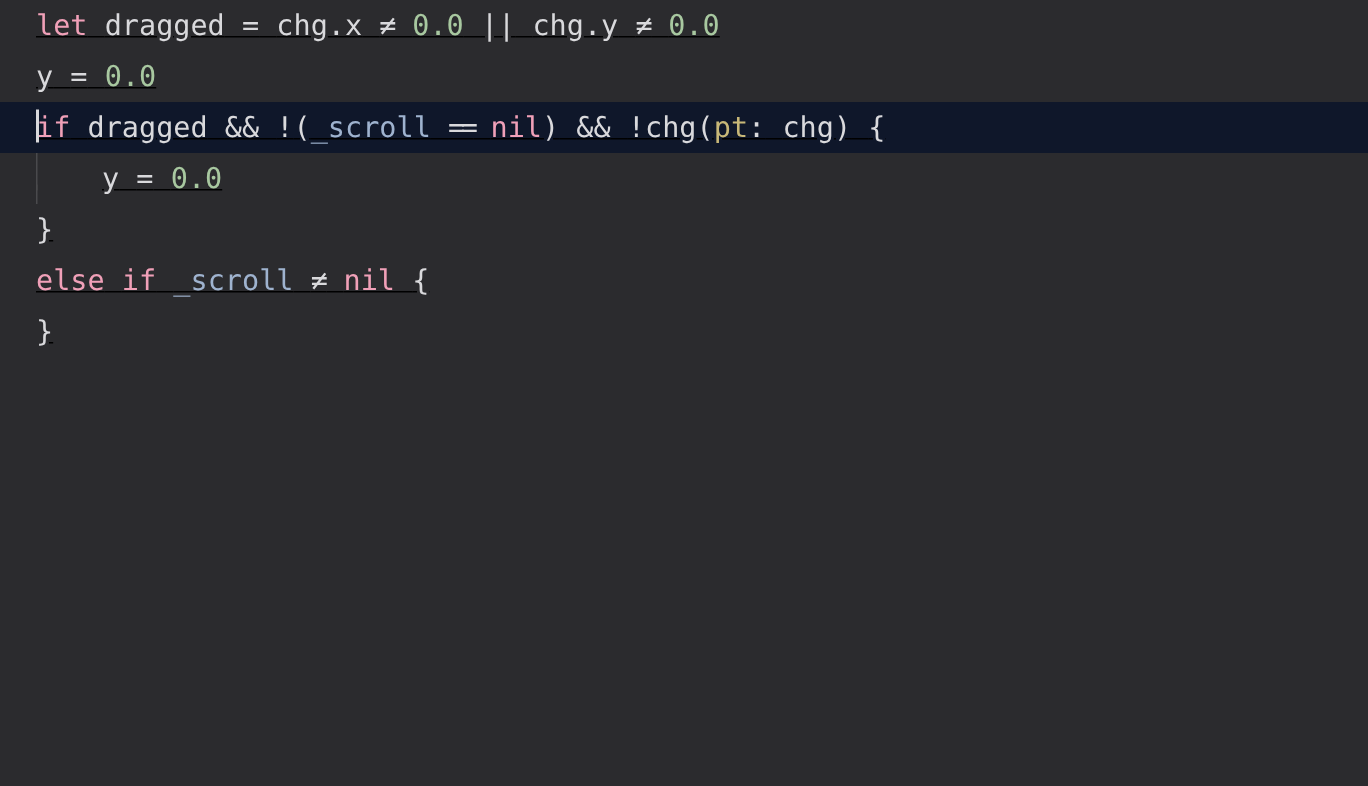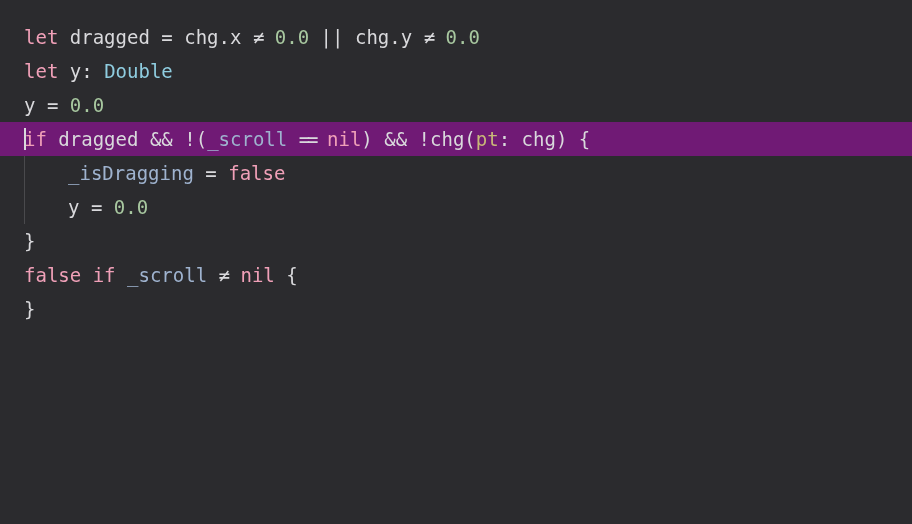--- a/index.html
+++ b/index.html
@@ -6,31 +6,32 @@
   html, body {
     width: 912px;
     height: 524px;
     background: #2b2b2e;
     overflow: hidden;
     font-family: "SF Mono", Menlo, Monaco, Consolas, monospace;
     font-size: 19px;
     line-height: 34px;
   }
   .editor {
-    padding-top: 20px;
+    padding-top: 0;
     position: relative;
+    text-decoration: underline;
   }
   .line {
     padding-left: 24px;
     white-space: pre;
     position: relative;
     height: 34px;
   }
   .line.highlighted {
-    background: #701a75;
+    background: #0f172a;
   }
   .indent {
     display: inline-block;
     width: 44px;
     position: relative;
   }
   .indent::before {
     content: "";
     position: absolute;
     left: 0;
@@ -74,31 +75,29 @@
     letter-spacing: -1px;
   }
 </style>
 </head>
 <body>
 
 <div class="editor">
 
   <div class="line"><span class="kw">let</span><span class="id"> </span><span class="id">dragged</span><span class="id"> </span><span class="op">=</span><span class="id"> </span><span class="id">chg</span><span class="id">.</span><span class="id">x</span><span class="id"> </span><span class="op lig">≠</span><span class="id"> </span><span class="num">0.0</span><span class="id"> </span><span class="op">||</span><span class="id"> </span><span class="id">chg</span><span class="id">.</span><span class="id">y</span><span class="id"> </span><span class="op lig">≠</span><span class="id"> </span><span class="num">0.0</span></div>
 
-  <div class="line"><span class="kw">let</span><span class="id"> </span><span class="id">y</span><span class="id">:</span><span class="id"> </span><span class="typ">Double</span></div>
 
   <div class="line"><span class="id">y</span><span class="id"> </span><span class="op">=</span><span class="id"> </span><span class="num">0.0</span></div>
 
   <div class="line highlighted"><span class="caret"></span><span class="kw">if</span><span class="id"> </span><span class="id">dragged</span><span class="id"> </span><span class="op">&amp;&amp;</span><span class="id"> </span><span class="op">!</span><span class="id">(</span><span class="fld">_scroll</span><span class="id"> </span><span class="op lig" style="letter-spacing:-3px">==</span><span class="id"> </span><span class="boo">nil</span><span class="id">)</span><span class="id"> </span><span class="op">&amp;&amp;</span><span class="id"> </span><span class="op">!</span><span class="id">chg</span><span class="id">(</span><span class="par">pt</span><span class="id">:</span><span class="id"> </span><span class="id">chg</span><span class="id">)</span><span class="id"> </span><span class="id">{</span></div>
 
 
-  <div class="line gutter-bar"><span class="indent"></span><span class="fld">_isDragging</span><span class="id"> </span><span class="op">=</span><span class="id"> </span><span class="boo">false</span></div>
 
   <div class="line gutter-bar"><span class="indent"></span><span class="id">y</span><span class="id"> </span><span class="op">=</span><span class="id"> </span><span class="num">0.0</span></div>
 
   <div class="line"><span class="id">}</span></div>
 
-  <div class="line"><span class="kw">false</span><span class="id"> </span><span class="kw">if</span><span class="id"> </span><span class="fld">_scroll</span><span class="id"> </span><span class="op lig">≠</span><span class="id"> </span><span class="boo">nil</span><span class="id"> </span><span class="id">{</span></div>
+  <div class="line"><span class="kw">else</span><span class="id"> </span><span class="kw">if</span><span class="id"> </span><span class="fld">_scroll</span><span class="id"> </span><span class="op lig">≠</span><span class="id"> </span><span class="boo">nil</span><span class="id"> </span><span class="id">{</span></div>
 
 
   <div class="line"><span class="id">}</span></div>
 
 </div>
 
 </body></html>

